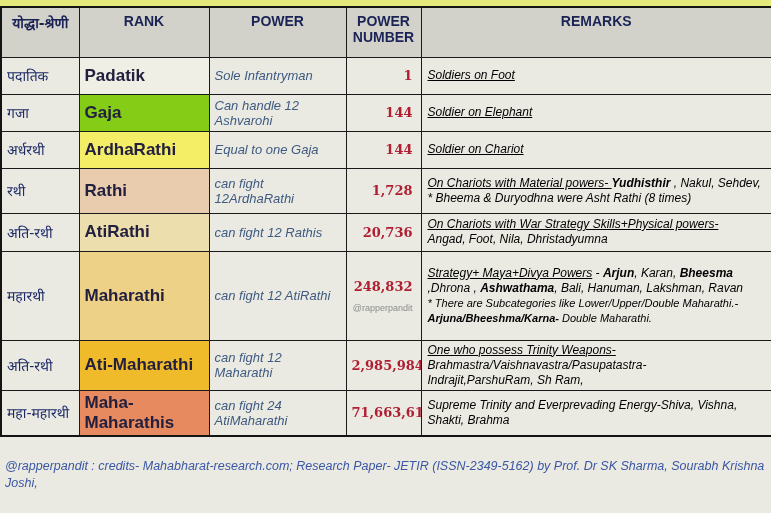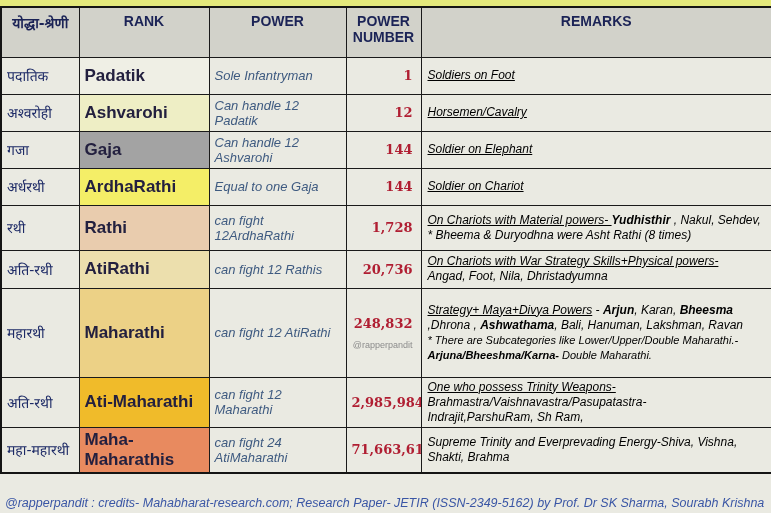--- a/index.html
+++ b/index.html
@@ -82,32 +82,23 @@
   <tbody>
       <tr style="height: 37px;">
         <td class="hindi">पदातिक</td>
         <td class="rank" style="background: rgb(239, 239, 229);">Padatik</td>
         <td class="power">Sole Infantryman</td>
         <td class="num">
           <div>1</div>
         </td>
         <td class="remarks"><span class="seg-u">Soldiers on Foot</span></td>
       </tr>
-      <tr style="height: 37px;">
-        <td class="hindi">अश्वरोही</td>
-        <td class="rank" style="background: rgb(238, 238, 197);">Ashvarohi</td>
-        <td class="power">Can handle 12 Padatik</td>
-        <td class="num">
-          <div>12</div>
-        </td>
-        <td class="remarks"><span class="seg-u">Horsemen/Cavalry</span></td>
-      </tr>
       <tr style="height: 37px; margin-left: 10px;">
         <td class="hindi">गजा</td>
-        <td class="rank" style="background: #a3a3a3;">Gaja</td>
+        <td class="rank" style="background: #84cc16;">Gaja</td>
         <td class="power">Can handle 12 Ashvarohi</td>
         <td class="num">
           <div>144</div>
         </td>
         <td class="remarks"><span class="seg-u">Soldier on Elephant</span></td>
       </tr>
       <tr style="height: 37px;">
         <td class="hindi">अर्धरथी</td>
         <td class="rank" style="background: rgb(244, 238, 103);">ArdhaRathi</td>
         <td class="power">Equal to one Gaja</td>

